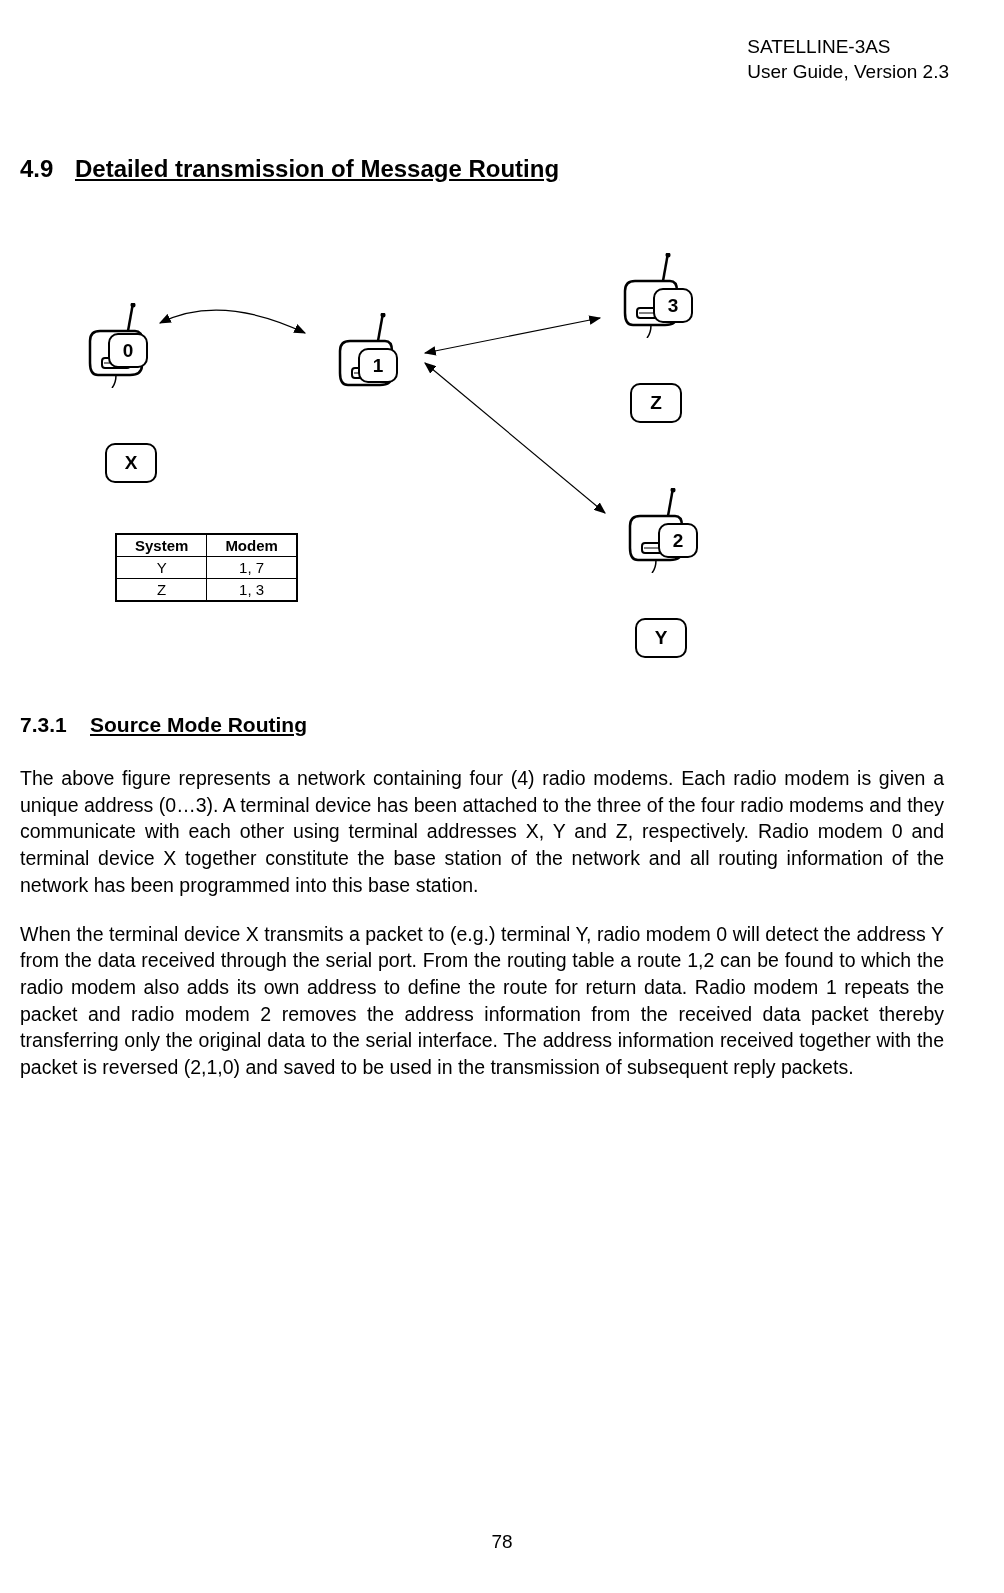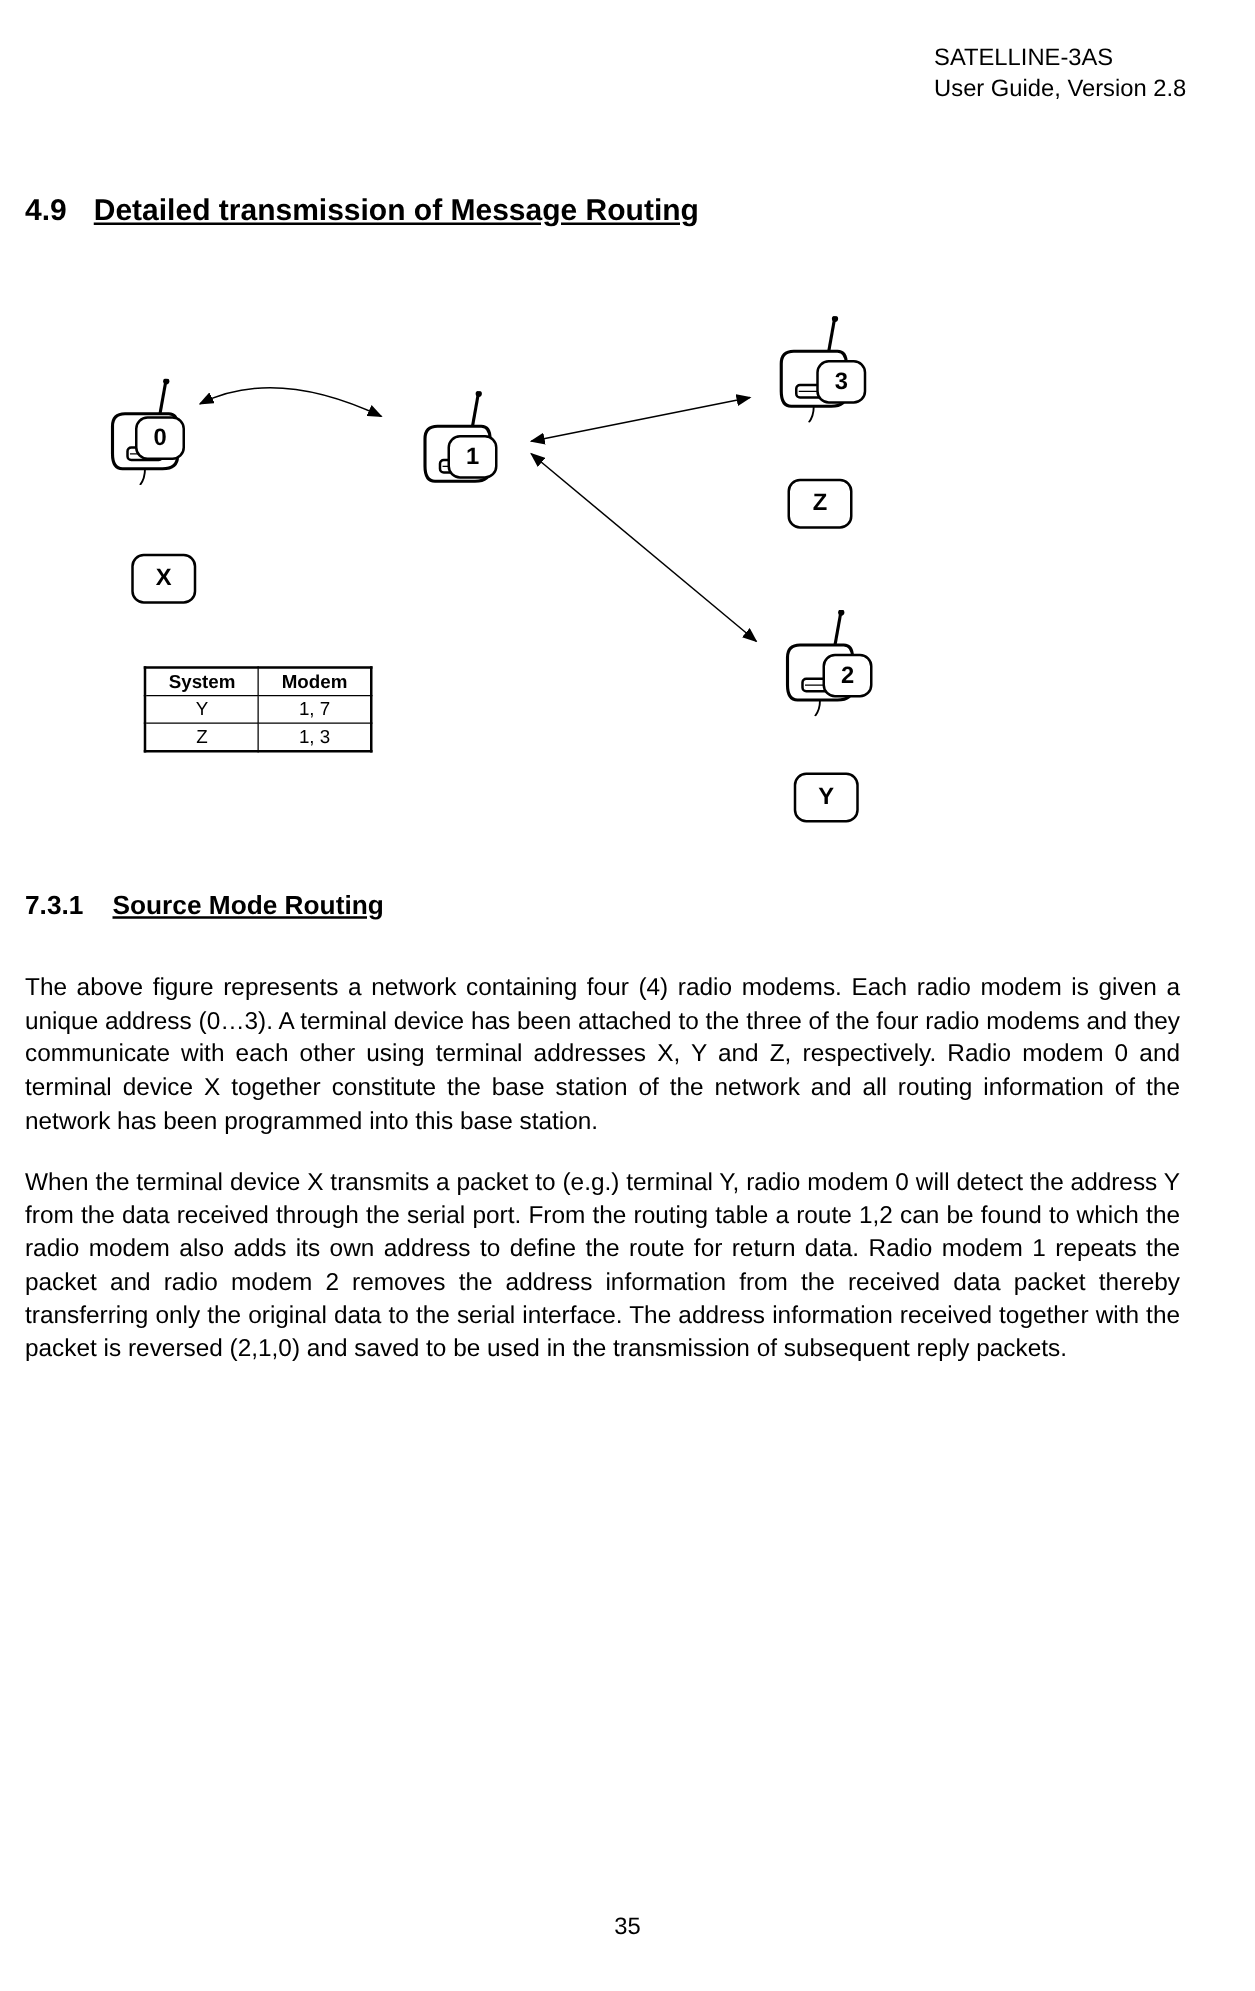--- a/index.html
+++ b/index.html
@@ -89,21 +89,21 @@
     }
     .routing-table th,
     .routing-table td {
       border: 1px solid #000;
       padding: 2px 18px;
       text-align: center;
     }
     .subsection-heading {
       font-size: 21px;
       font-weight: bold;
-      margin-bottom: 40px;
+      margin-bottom: 28px;
     }
     .subsection-heading .num {
       display: inline-block;
       width: 70px;
     }
     .subsection-heading .title {
       text-decoration: underline;
     }
     .body-para {
       font-size: 19.5px;
@@ -118,21 +118,21 @@
       left: 50%;
       transform: translateX(-50%);
       font-size: 19px;
     }
   </style>
 </head>
 <body>
 
 <div class="header-right">
   <div>SATELLINE-3AS</div>
-  <div>User Guide, Version 2.8</div>
+  <div>User Guide, Version 2.3</div>
 </div>
 
 <h2 class="section-heading">
   <span class="num">4.9</span><span class="title">Detailed transmission of Message Routing</span>
 </h2>
 
 <div class="diagram-container">
 
   <svg class="svg-arrows" viewBox="0 0 924 450">
     <defs>
@@ -220,13 +220,13 @@
 </div>
 
 <h3 class="subsection-heading">
   <span class="num">7.3.1</span><span class="title">Source Mode Routing</span>
 </h3>
 
 <p class="body-para">The above figure represents a network containing four (4) radio modems. Each radio modem is given a unique address (0…3). A terminal device has been attached to the three of the four radio modems and they communicate with each other using terminal addresses X, Y and Z, respectively. Radio modem 0 and terminal device X together constitute the base station of the network and all routing information of the network has been programmed into this base station.</p>
 
 <p class="body-para">When the terminal device X transmits a packet to (e.g.) terminal Y, radio modem 0 will detect the address Y from the data received through the serial port. From the routing table a route 1,2 can be found to which the radio modem also adds its own address to define the route for return data. Radio modem 1 repeats the packet and radio modem 2 removes the address information from the received data packet thereby transferring only the original data to the serial interface. The address information received together with the packet is reversed (2,1,0) and saved to be used in the transmission of subsequent reply packets.</p>
 
-<div class="page-number">35</div>
+<div class="page-number">78</div>
 
 </body></html>

